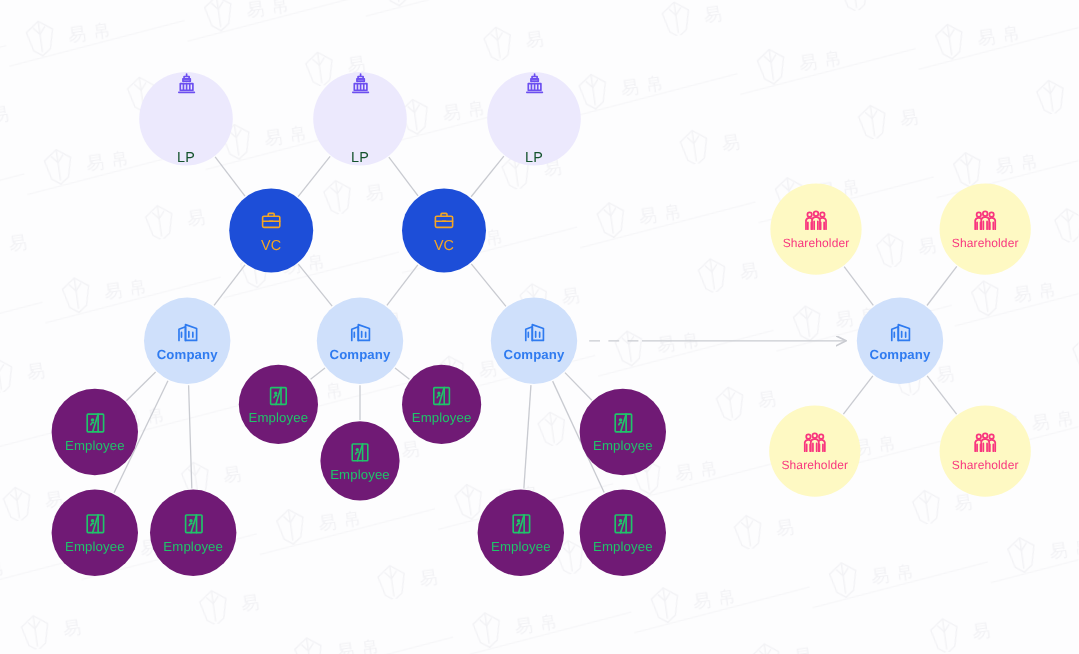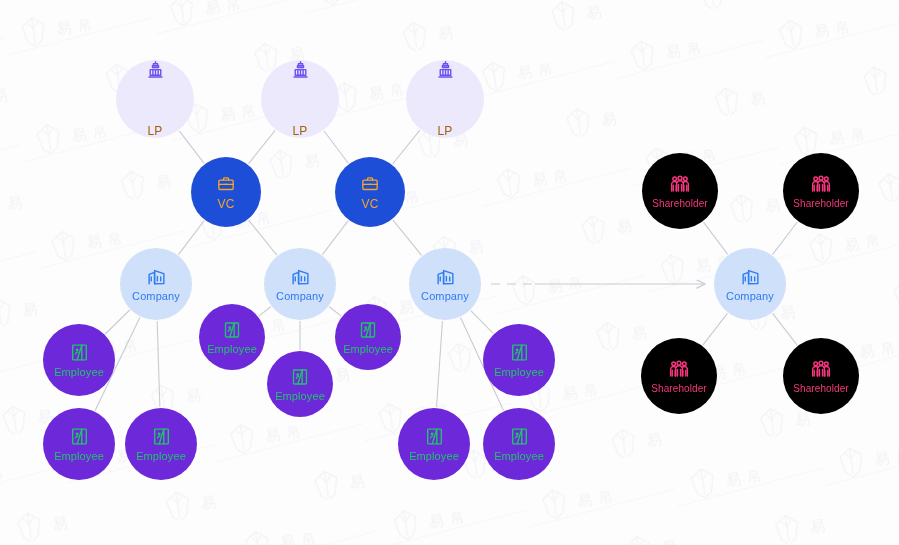--- a/index.html
+++ b/index.html
@@ -51,28 +51,28 @@
     line-height: 0;
   }
   .node .lbl {
     margin-top: 3px;
     font-weight: 400;
     white-space: nowrap;
     letter-spacing: 0.1px;
   }
   
   .n-lp       { background: #ece9fd; }
-  .n-lp .lbl  { color: #a16207; margin-top: 43px; }
+  .n-lp .lbl  { color: #14532d; margin-top: 43px; }
   .n-vc       { background: #1d4ed8; }
   .n-vc .lbl  { color: #f5a623; }
   .n-company      { background: #cfe0fb; }
-  .n-company .lbl { color: #2f7bf0; }
-  .n-employee      { background: #6d28d9; }
+  .n-company .lbl { color: #2f7bf0; font-weight: bold; }
+  .n-employee      { background: #701a75; }
   .n-employee .lbl { color: #1fc46a; }
-  .n-shareholder      { background: #000000; }
+  .n-shareholder      { background: #fef9c3; }
   .n-shareholder .lbl { color: #f8367e; }
 </style>
 </head>
 <body>
 
 <div id="stage">
 
   <svg id="watermark" width="899" height="545" viewBox="0 0 899 545" aria-hidden="true">
     <defs>
       <pattern id="wm" width="150" height="108" patternUnits="userSpaceOnUse" patternTransform="rotate(-8)">

